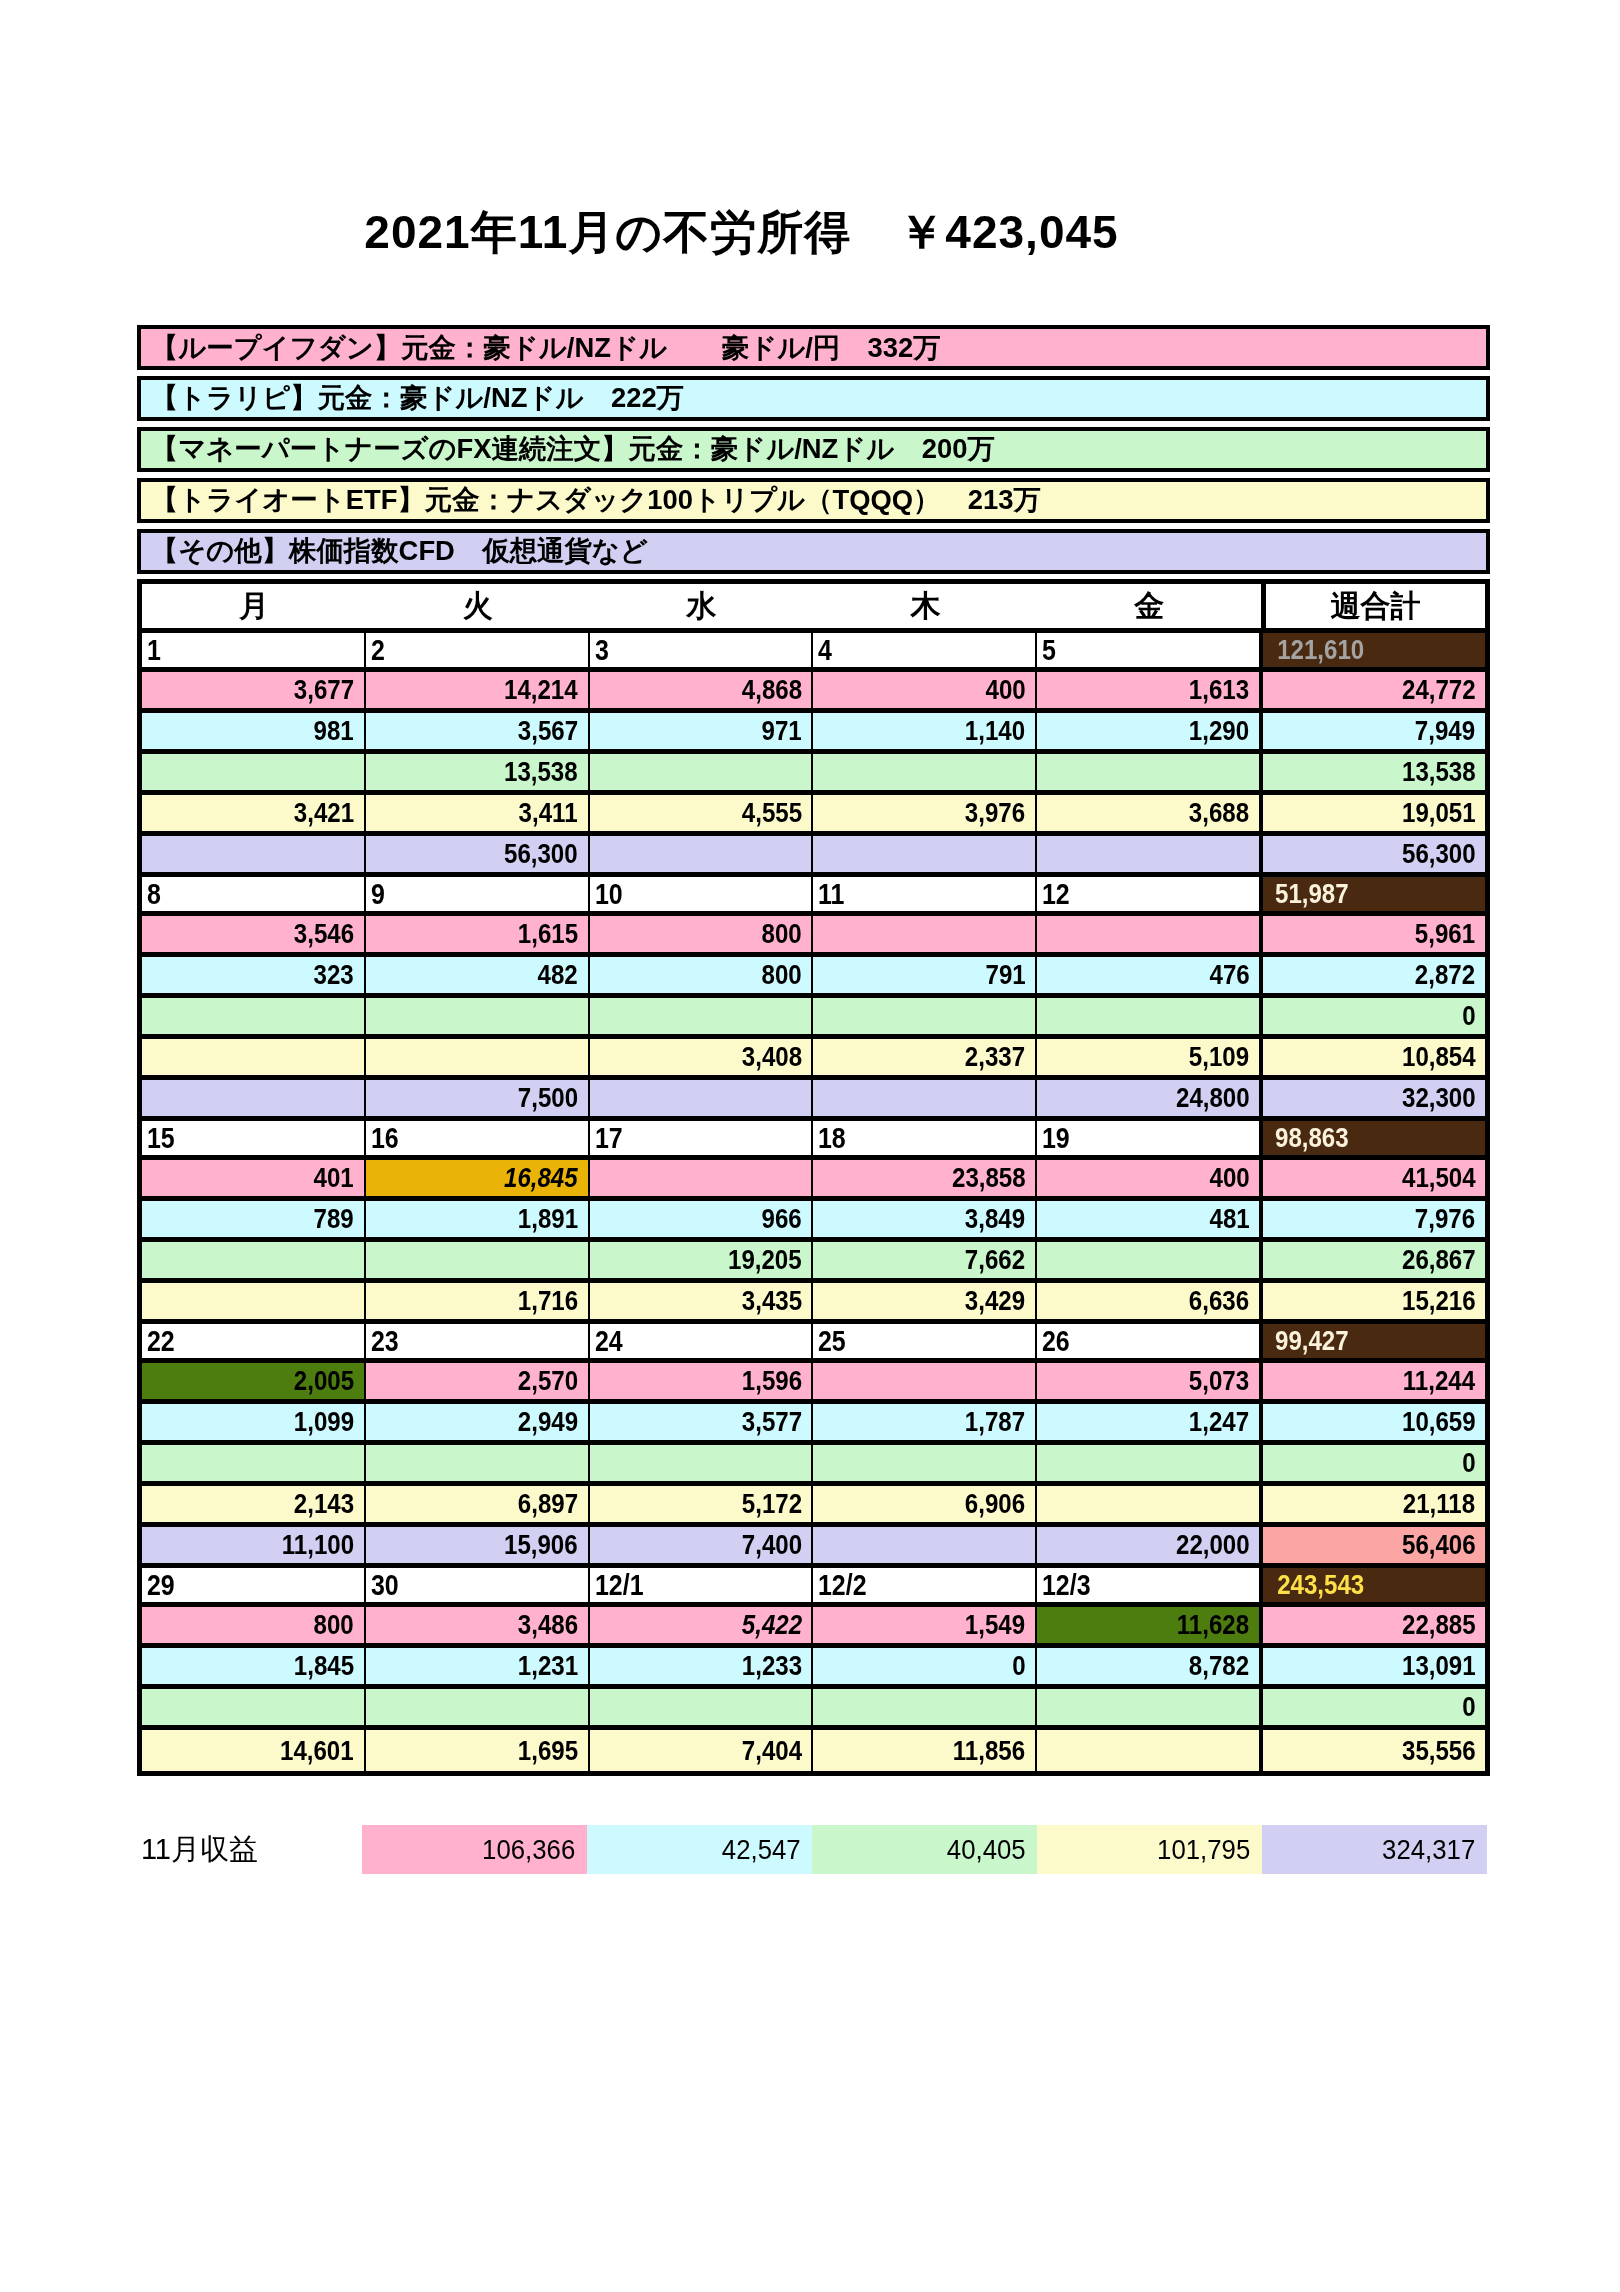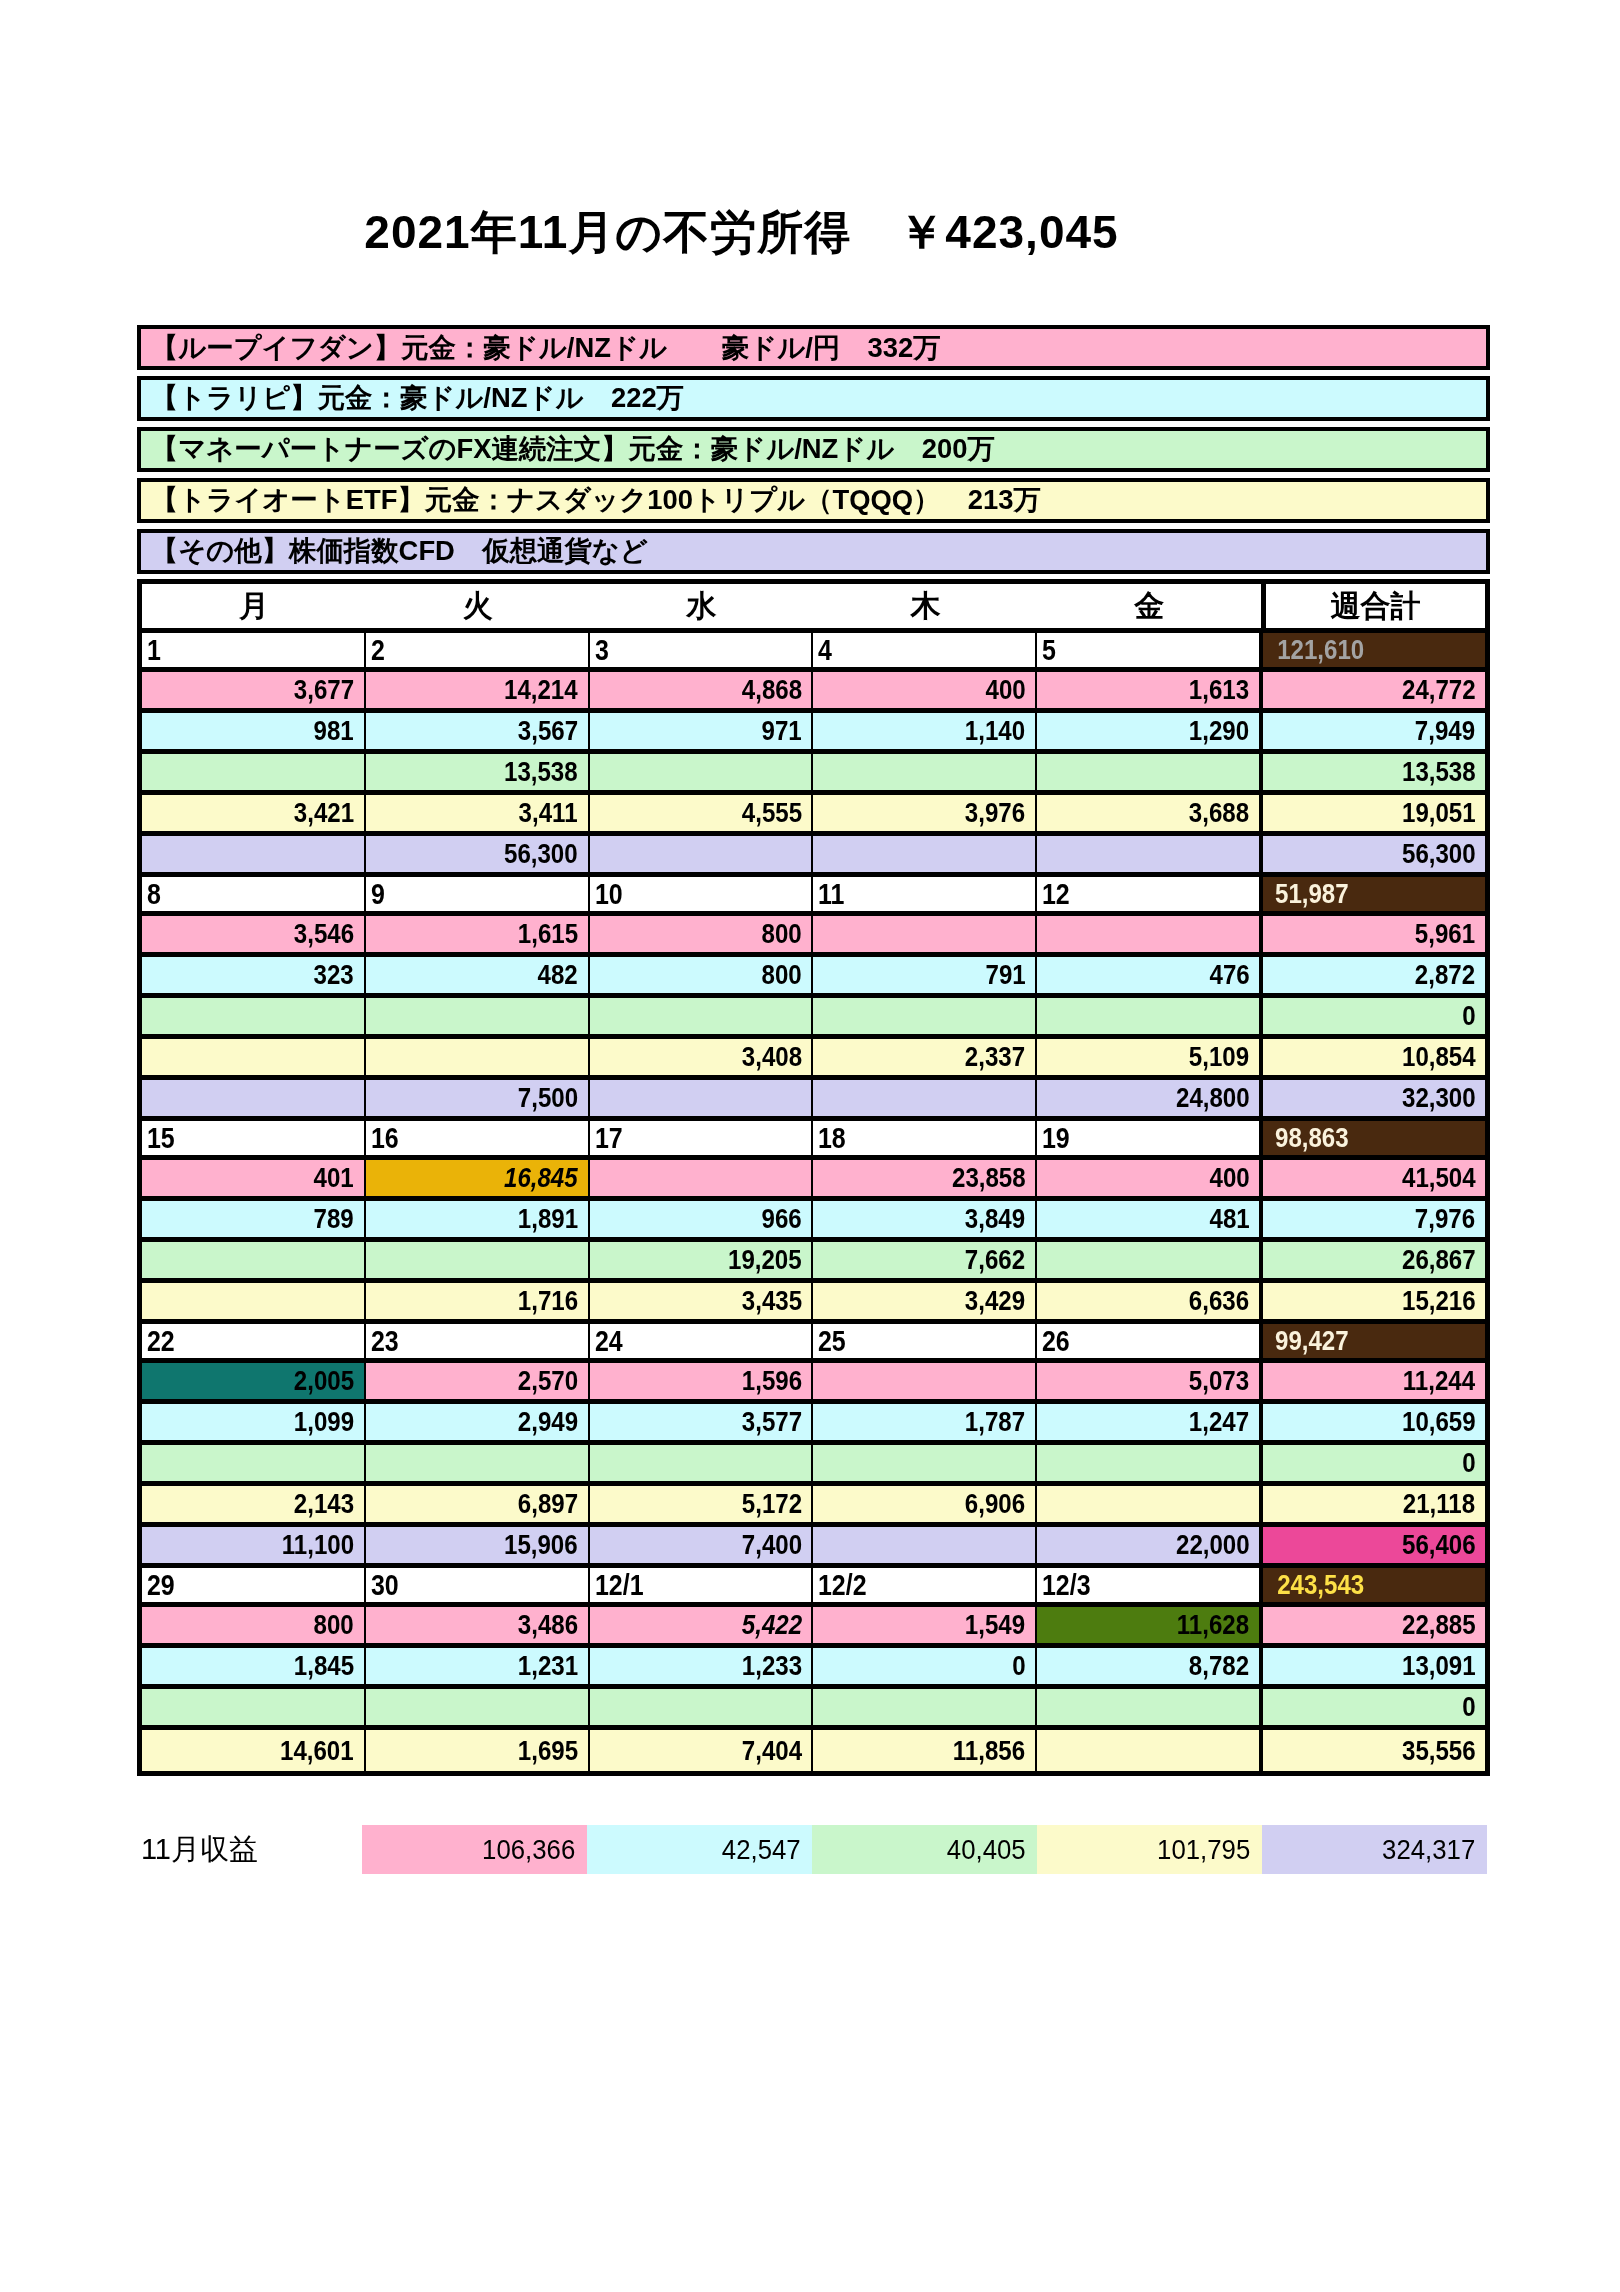--- a/index.html
+++ b/index.html
@@ -225,21 +225,21 @@
           </tr>
           <tr class="day-row">
             <td class="day-cell"><span class="n">22</span></td>
             <td class="day-cell"><span class="n">23</span></td>
             <td class="day-cell"><span class="n">24</span></td>
             <td class="day-cell"><span class="n">25</span></td>
             <td class="day-cell"><span class="n">26</span></td>
             <td class="val total-col" style="background: rgb(73, 41, 15); color: rgb(250, 242, 220);"><span class="n">99,427</span></td>
           </tr>
           <tr class="cat-row">
-            <td class="val" style="background: #0f766e;"><span class="n">2,005</span></td>
+            <td class="val" style="background: #4d7c0f;"><span class="n">2,005</span></td>
             <td class="val" style="background: rgb(255, 177, 206);"><span class="n">2,570</span></td>
             <td class="val" style="background: rgb(255, 177, 206);"><span class="n">1,596</span></td>
             <td class="val" style="background: rgb(255, 177, 206);"><span class="n"></span></td>
             <td class="val" style="background: rgb(255, 177, 206);"><span class="n">5,073</span></td>
             <td class="val total-col" style="background: rgb(255, 177, 206);"><span class="n">11,244</span></td>
           </tr>
           <tr class="cat-row">
             <td class="val" style="background: rgb(204, 250, 254);"><span class="n">1,099</span></td>
             <td class="val" style="background: rgb(204, 250, 254);"><span class="n">2,949</span></td>
             <td class="val" style="background: rgb(204, 250, 254);"><span class="n">3,577</span></td>
@@ -262,21 +262,21 @@
             <td class="val" style="background: rgb(252, 250, 202);"><span class="n">6,906</span></td>
             <td class="val" style="background: rgb(252, 250, 202);"><span class="n"></span></td>
             <td class="val total-col" style="background: rgb(252, 250, 202);"><span class="n">21,118</span></td>
           </tr>
           <tr class="cat-row">
             <td class="val" style="background: rgb(209, 207, 242);"><span class="n">11,100</span></td>
             <td class="val" style="background: rgb(209, 207, 242);"><span class="n">15,906</span></td>
             <td class="val" style="background: rgb(209, 207, 242);"><span class="n">7,400</span></td>
             <td class="val" style="background: rgb(209, 207, 242);"><span class="n"></span></td>
             <td class="val" style="background: rgb(209, 207, 242);"><span class="n">22,000</span></td>
-            <td class="val total-col" style="background: #ec4899;"><span class="n">56,406</span></td>
+            <td class="val total-col" style="background: #fca5a5;"><span class="n">56,406</span></td>
           </tr>
           <tr class="day-row">
             <td class="day-cell"><span class="n">29</span></td>
             <td class="day-cell"><span class="n">30</span></td>
             <td class="day-cell"><span class="n">12/1</span></td>
             <td class="day-cell"><span class="n">12/2</span></td>
             <td class="day-cell"><span class="n">12/3</span></td>
             <td class="val total-col" style="background: rgb(73, 41, 15); color: #fde047; text-decoration: underline;"><span class="n">243,543</span></td>
           </tr>
           <tr class="cat-row">

